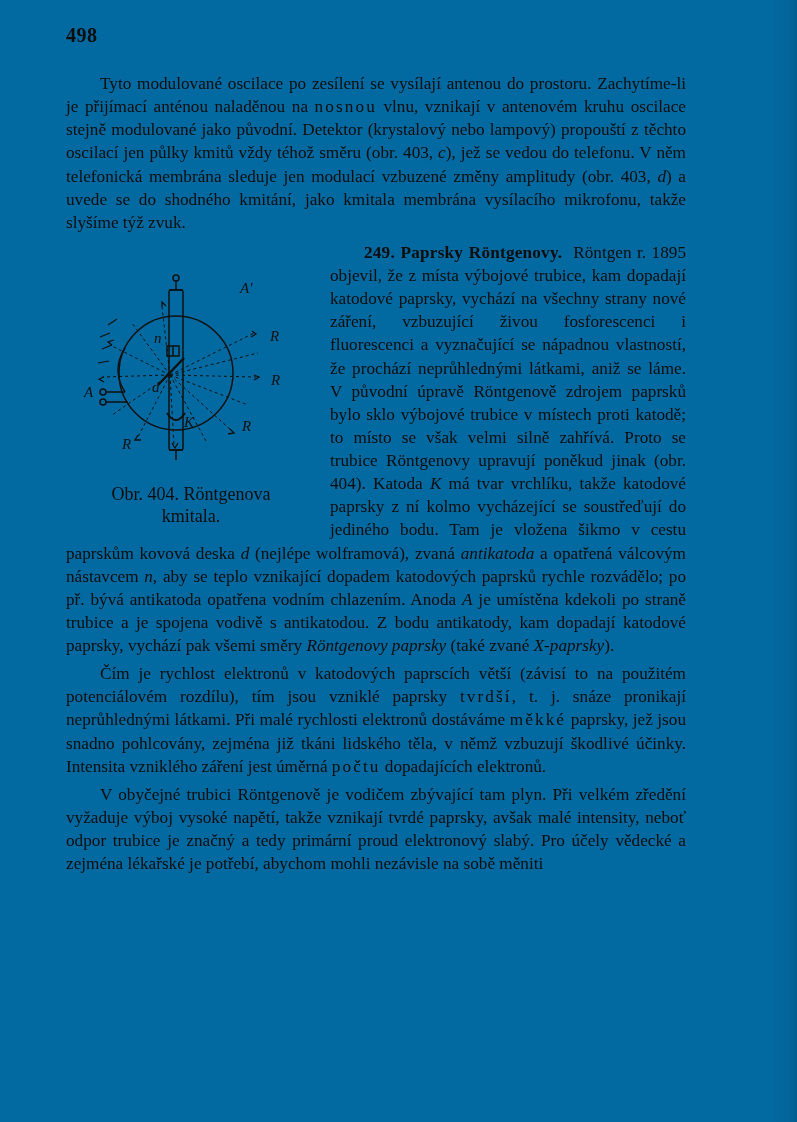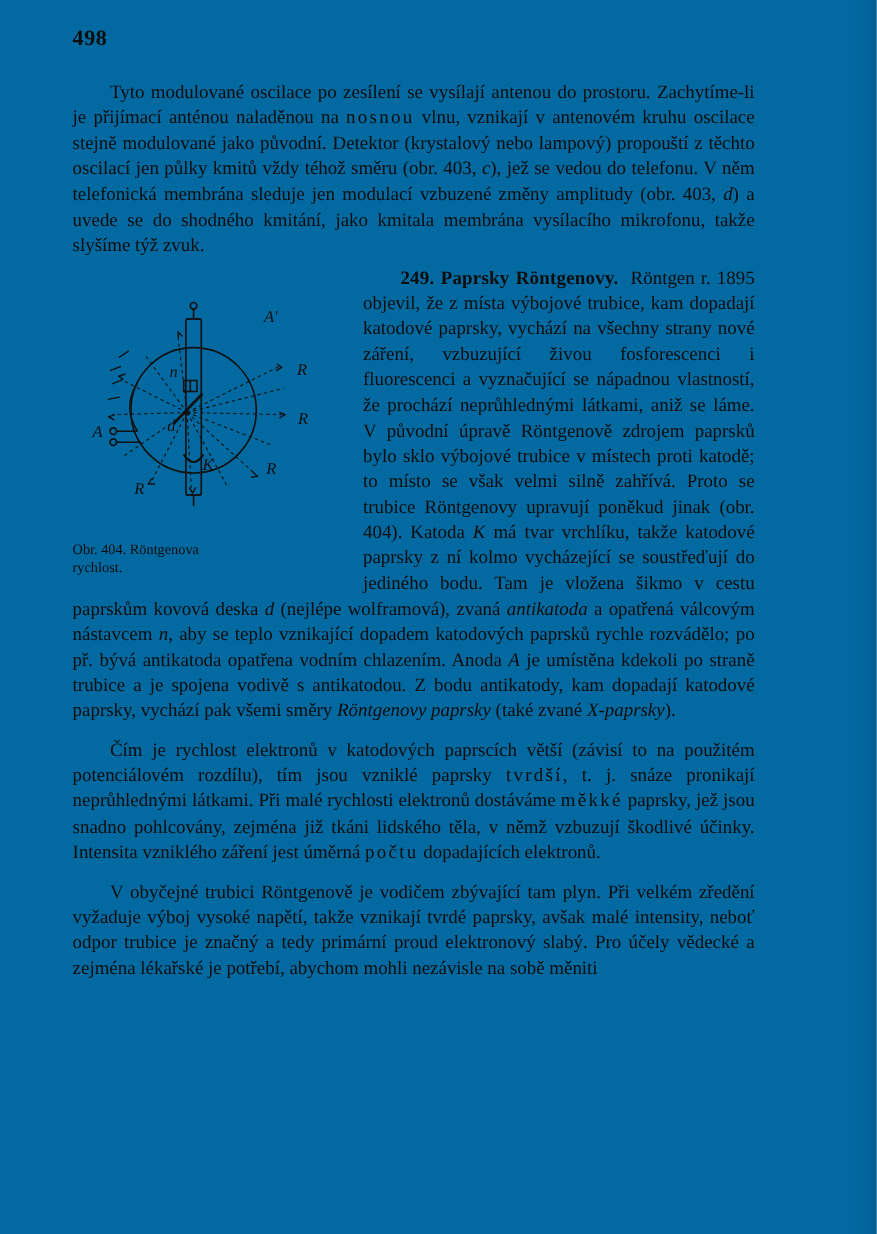--- a/index.html
+++ b/index.html
@@ -69,31 +69,32 @@
     float: left;
     width: 250px;
     margin: 4px 14px 2px 0;
   }
   .figure {
     position: relative;
     width: 250px;
     height: 238px;
   }
   .figcap {
-    font-size: 13px;
+    text-align: center;
+    font-size: 18px;
     line-height: 1.25;
-    margin-top: 9px;
+    margin-top: 0;
   }
   .flow {
     font-size: 17.2px;
     line-height: 1.345;
     text-align: justify;
   }
   .clearer { clear: both; }
-  .gap-sm { margin-top: 13px; }
+  .gap-sm { margin-top: 5px; }
 </style>
 </head>
 <body>
 
 <div class="page">
 
   <div class="folio">498</div>
 
   <div class="content">
 
@@ -171,21 +172,21 @@
             <text x="18" y="152">A</text>
             <text x="204" y="96">R</text>
             <text x="205" y="140">R</text>
             <text x="176" y="186">R</text>
             <text x="56" y="204">R</text>
           </g>
         </svg>
       </div>
       <div class="figcap">
         <div>Obr. 404. Röntgenova</div>
-        <div>rychlost.</div>
+        <div>kmitala.</div>
       </div>
     </div>
 
     <p class="flow indent"><span class="sec-head">249.</span><span class="sec-head">&nbsp;</span><span class="sec-head">Paprsky Röntgenovy.</span><span>&nbsp; </span><span>Röntgen r. 1895 objevil, že z místa výbojové trubice, kam dopadají katodové paprsky, vychází na všechny strany nové záření, vzbuzující živou fosforescenci i fluorescenci a vyznačující se nápadnou vlastností, že prochází neprůhlednými látkami, aniž se láme. V původní úpravě Röntgenově zdrojem paprsků bylo sklo výbojové trubice v místech proti katodě; to místo se však velmi silně zahřívá. Proto se trubice Röntgenovy upravují poněkud jinak (obr. 404). Katoda </span><em>K</em><span> má tvar vrchlíku, takže katodové paprsky z ní kolmo vycházející se soustřeďují do jediného bodu. Tam je vložena šikmo v cestu paprskům kovová deska </span><em>d</em><span> (nejlépe wolframová), zvaná </span><em>antikatoda</em><span> a opatřená válcovým nástavcem </span><em>n</em><span>, aby se teplo vznikající dopadem katodových paprsků rychle rozvádělo; po př. bývá antikatoda opatřena vodním chlazením. Anoda </span><em>A</em><span> je umístěna kdekoli po straně trubice a je spojena vodivě s antikatodou. Z bodu antikatody, kam dopadají katodové paprsky, vychází pak všemi směry </span><em>Röntgenovy paprsky</em><span> (také zvané </span><em>X-paprsky</em><span>).</span></p>
 
     <div class="clearer"></div>
 
     <p class="indent gap-sm"><span>Čím je rychlost elektronů v katodových paprscích větší (závisí to na použitém potenciálovém rozdílu), tím jsou vzniklé paprsky </span><span class="spaced">tvrdší</span><span>, t. j. snáze pronikají neprůhlednými látkami. Při malé rychlosti elektronů dostáváme </span><span class="spaced">měkké</span><span> paprsky, jež jsou snadno pohlcovány, zejména již tkáni lidského těla, v němž vzbuzují škodlivé účinky. Intensita vzniklého záření jest úměrná </span><span class="spaced">počtu</span><span> dopadajících elektronů.</span></p>
 
     <p class="indent gap-sm">V obyčejné trubici Röntgenově je vodičem zbývající tam plyn. Při velkém zředění vyžaduje výboj vysoké napětí, takže vznikají tvrdé paprsky, avšak malé intensity, neboť odpor trubice je značný a tedy primární proud elektronový slabý. Pro účely vědecké a zejména lékařské je potřebí, abychom mohli nezávisle na sobě měniti</p>

